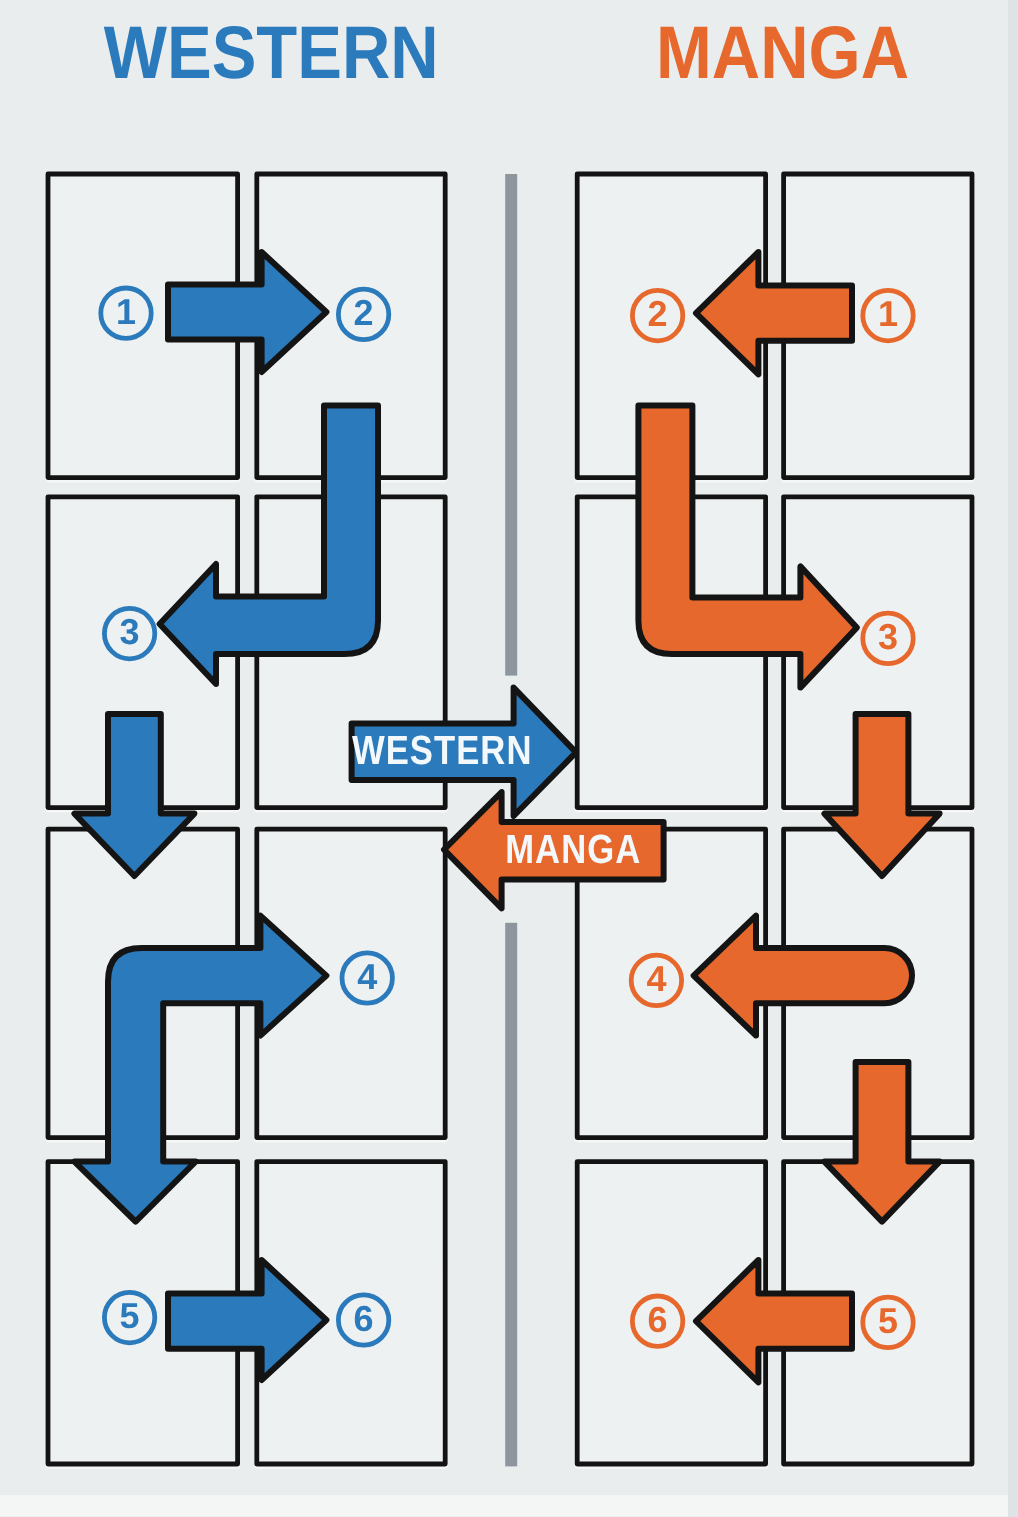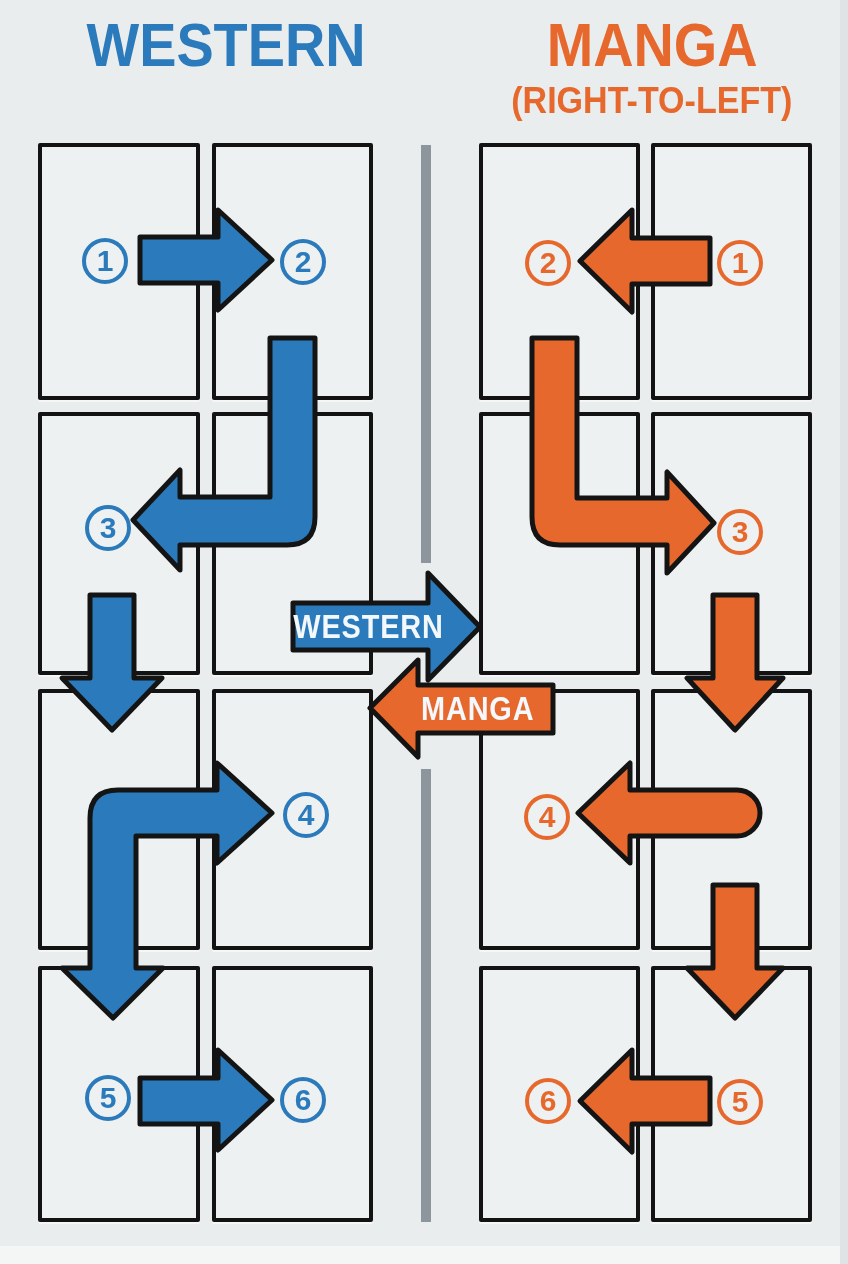--- a/index.html
+++ b/index.html
@@ -53,21 +53,20 @@
 </head>
 <body>
 
 <div class="canvas">
 
   <div class="header western">
     <span class="title">WESTERN</span>
   </div>
   <div class="header manga">
     <span class="title">MANGA</span>
-    <span class="subtitle"><span>(RIGHT-TO-LEFT)</span></span>
   </div>
 
   <div class="divider top"></div>
   <div class="divider bottom"></div>
 
   <div class="panel" style="left:38px;top:143px;width:162px;height:257px;"></div>
   <div class="panel" style="left:212px;top:143px;width:161px;height:257px;"></div>
   <div class="panel" style="left:38px;top:412px;width:162px;height:263px;"></div>
   <div class="panel" style="left:212px;top:412px;width:161px;height:263px;"></div>
   <div class="panel" style="left:38px;top:689px;width:162px;height:261px;"></div>

